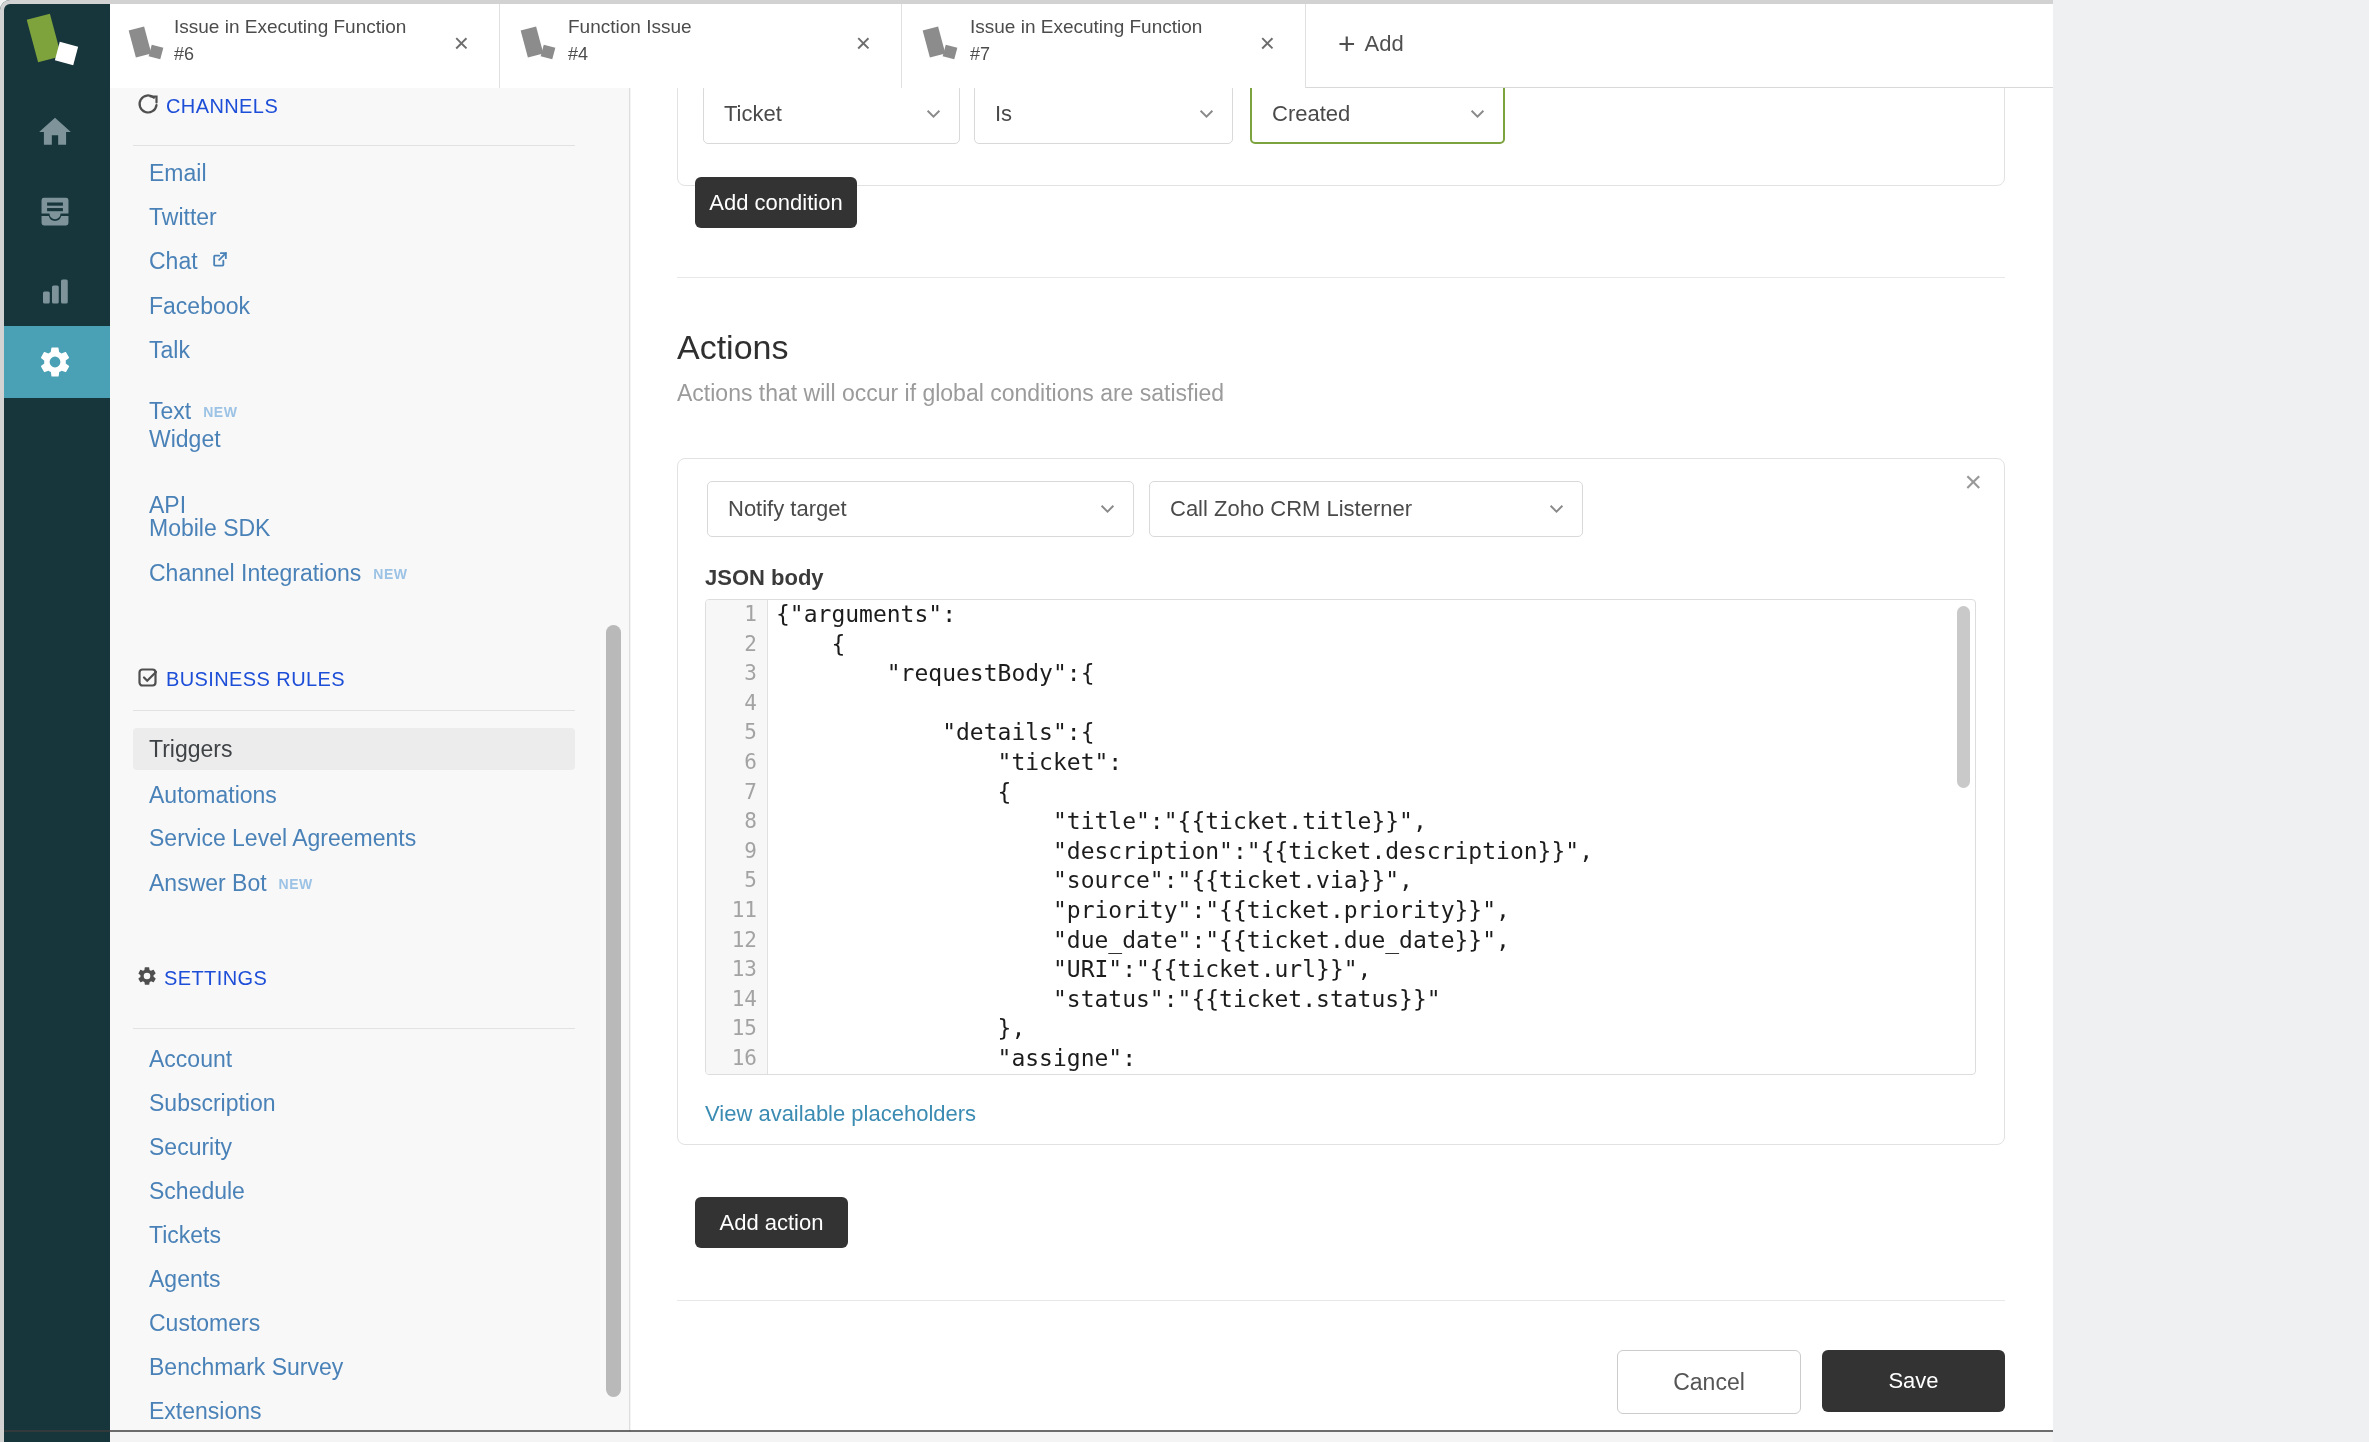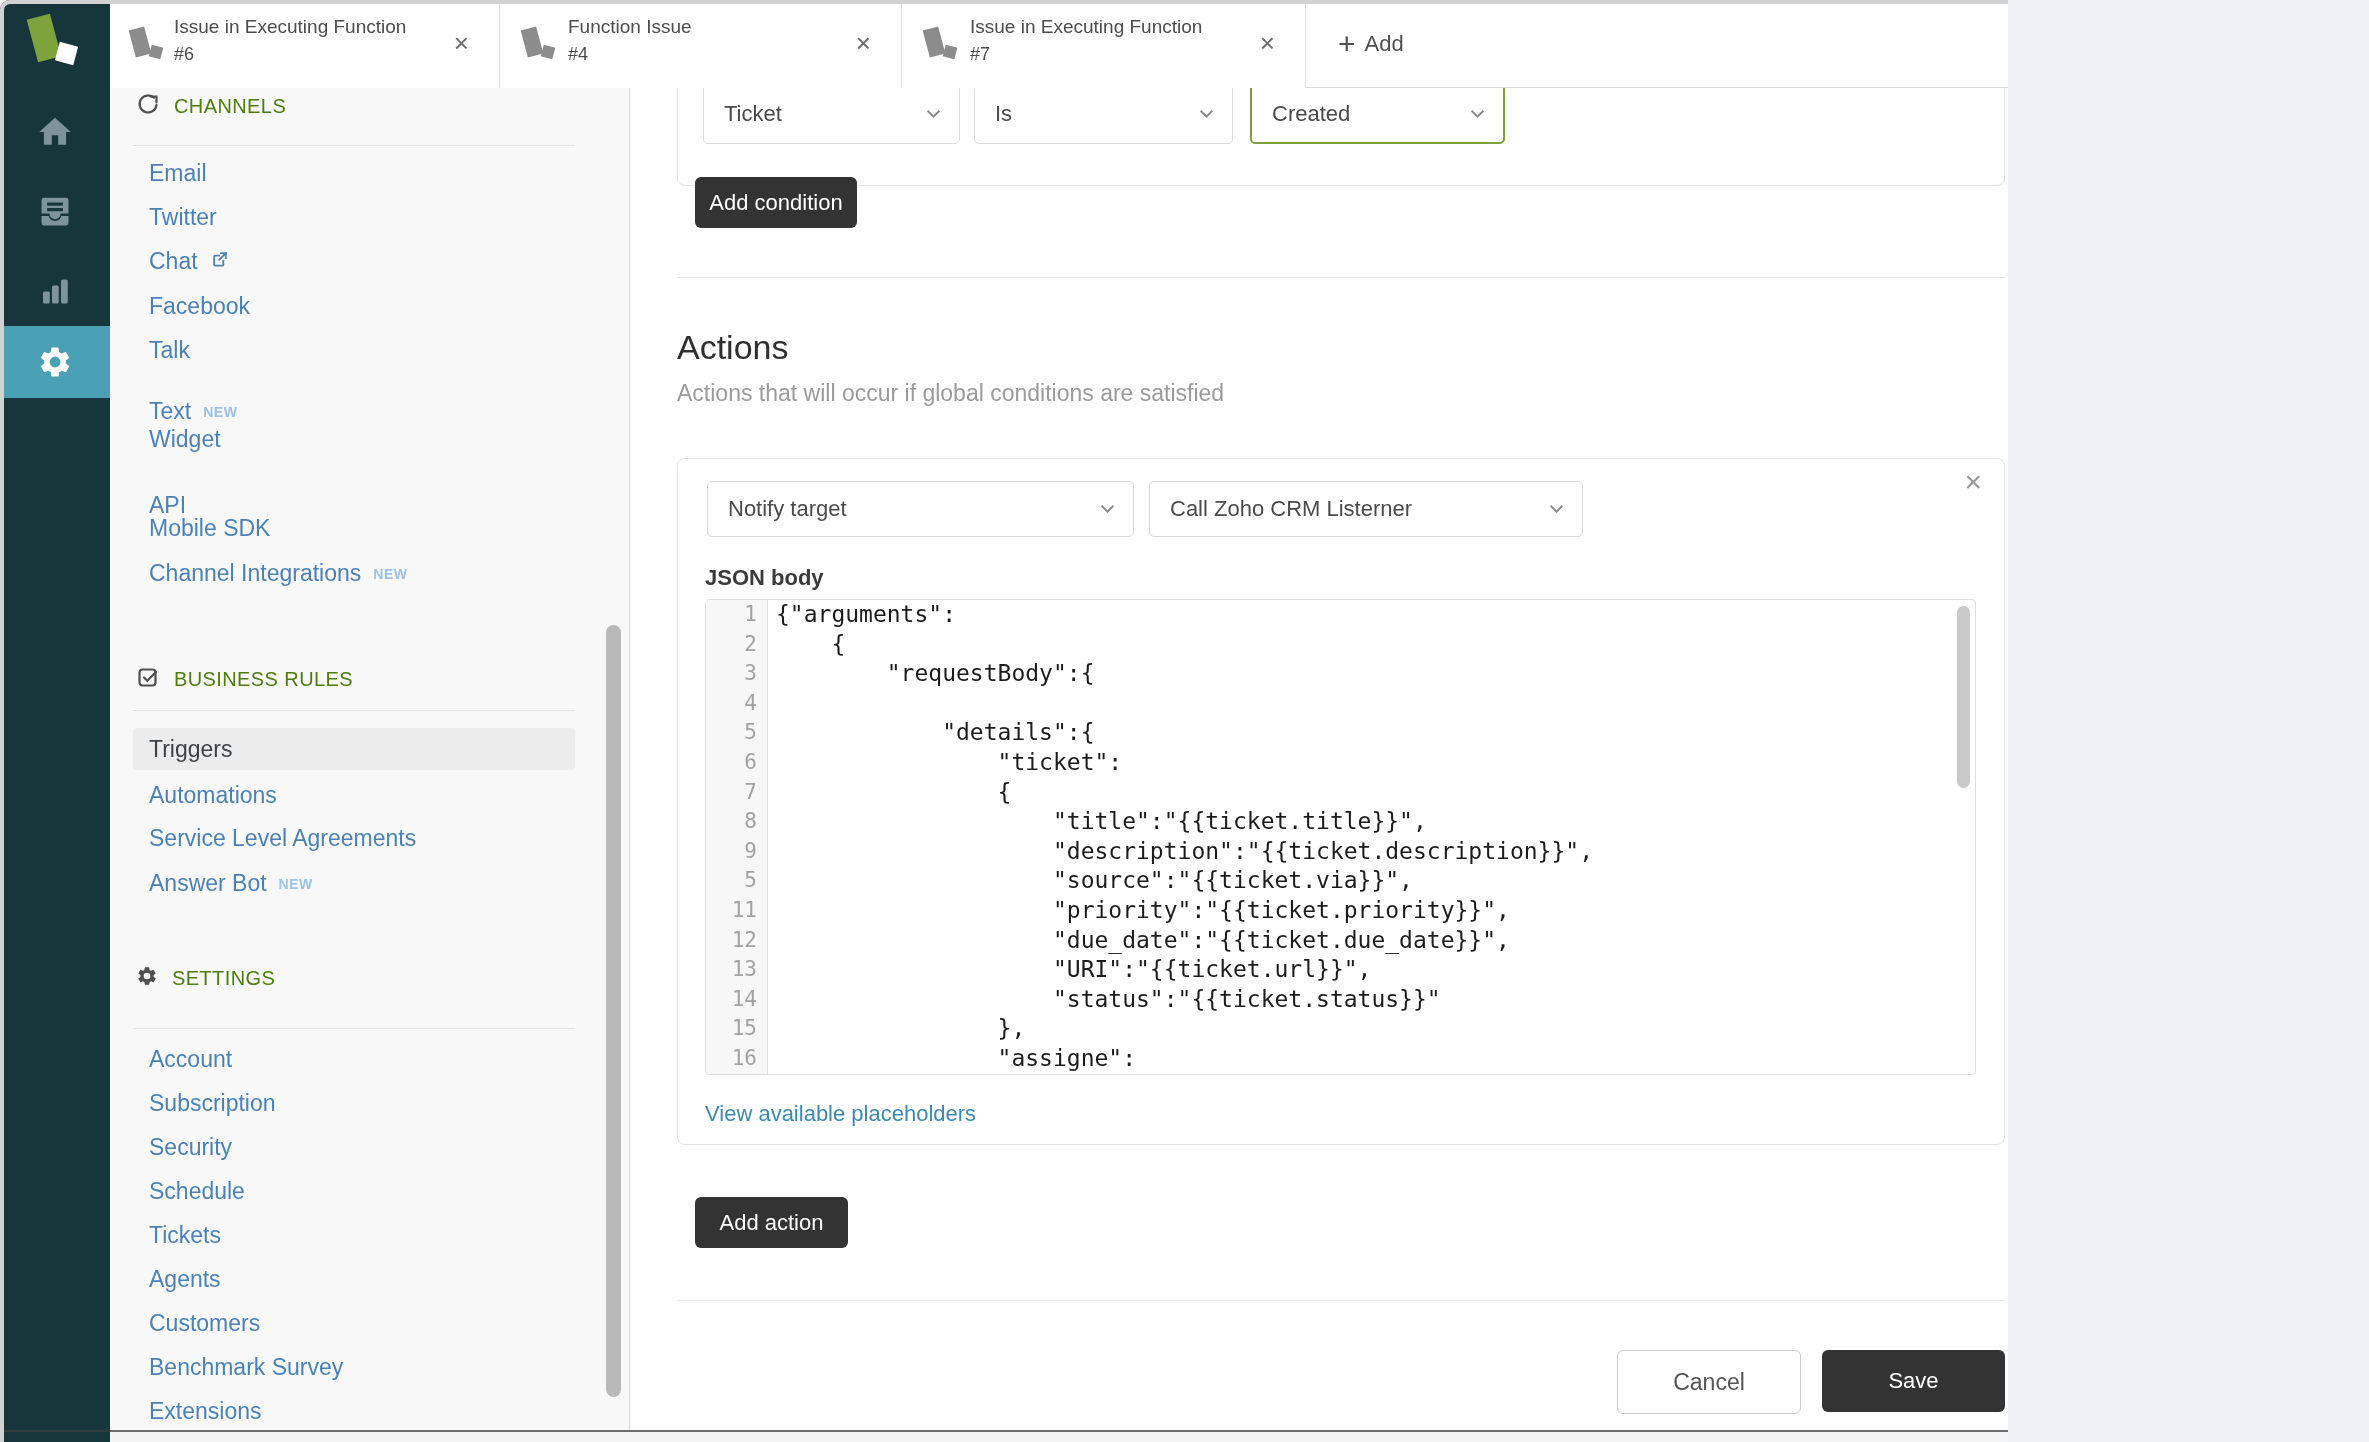--- a/index.html
+++ b/index.html
@@ -1,17 +1,17 @@
 <!DOCTYPE html>
 <html><head>
 <meta charset="utf-8">
 <style>
   html,body{margin:0;padding:0;background:#eef0f1;}
   #app{position:relative;width:2008px;height:1442px;background:#f4f4f4;overflow:hidden;
-       font-family:"Liberation Sans",sans-serif;-webkit-font-smoothing:antialiased;}
+       font-family:"Liberation Sans",sans-serif;padding-left:45px;-webkit-font-smoothing:antialiased;}
   .abs{position:absolute;}
   
   .sidebar{left:0;top:0;width:110px;height:1442px;background:#17363c;border-radius:10px 0 0 0;}
   .side-icon{left:0;width:110px;height:72px;display:flex;align-items:center;justify-content:center;}
   .side-icon svg{display:block;}
   .side-active{background:#4aa0b5;}
   .logo-green{left:32px;top:16px;width:24px;height:44px;background:#7fa33c;transform:rotate(-15deg);}
   .logo-white{left:57px;top:44px;width:19px;height:19px;background:#ffffff;transform:rotate(15deg);}
   
   .topbar{left:110px;top:0;width:2259px;height:88px;background:#ffffff;border-bottom:1px solid #d9d9d9;box-sizing:border-box;}
@@ -19,21 +19,21 @@
   .fav-rect{width:16px;height:28px;background:#8c8c8c;transform:rotate(-15deg);}
   .fav-sq{width:12px;height:12px;background:#8c8c8c;transform:rotate(15deg);}
   .tab-title{font-size:19px;color:#4c4c4c;white-space:nowrap;}
   .tab-num{font-size:18px;color:#4c4c4c;}
   .tab-close{font-size:26px;color:#6d6d6d;line-height:26px;cursor:pointer;}
   .addtab{display:flex;align-items:center;gap:9px;color:#4f4f4f;cursor:pointer;}
   .addtab .plus{font-size:30px;font-weight:400;line-height:30px;}
   .addtab .lbl{font-size:22px;}
   
   .navpanel{left:110px;top:88px;width:520px;height:1344px;background:#f8f8f8;border-right:1px solid #dedede;box-sizing:border-box;overflow:hidden;}
-  .sec-head{left:26px;display:flex;align-items:center;gap:14px;color:#4d7c0f;font-size:20px;letter-spacing:.4px;}
+  .sec-head{left:26px;display:flex;align-items:center;gap:6px;color:#1d4ed8;font-size:20px;letter-spacing:.4px;}
   .nav-div{left:23px;width:442px;height:1px;background:#e2e2e2;}
   .nav-item{left:39px;font-size:23px;color:#4a82b8;white-space:nowrap;cursor:pointer;display:flex;align-items:center;gap:12px;}
   .badge{font-size:14px;color:#9cc3e5;letter-spacing:.5px;font-weight:700;}
   .nav-active{left:23px;width:442px;height:42px;background:#ececec;border-radius:4px;display:flex;align-items:center;}
   .nav-active span{margin-left:16px;font-size:23px;color:#3f4346;}
   .nav-thumb{left:496px;top:537px;width:15px;height:772px;background:#b9b9b9;border-radius:8px;}
   
   .main{left:631px;top:88px;width:1738px;height:1344px;background:#ffffff;overflow:hidden;}
   .card{border:1px solid #e2e2e2;border-radius:8px;background:#fff;box-sizing:border-box;}
   .select{height:56px;border:1px solid #d9d9d9;border-radius:5px;background:#fff;box-sizing:border-box;

